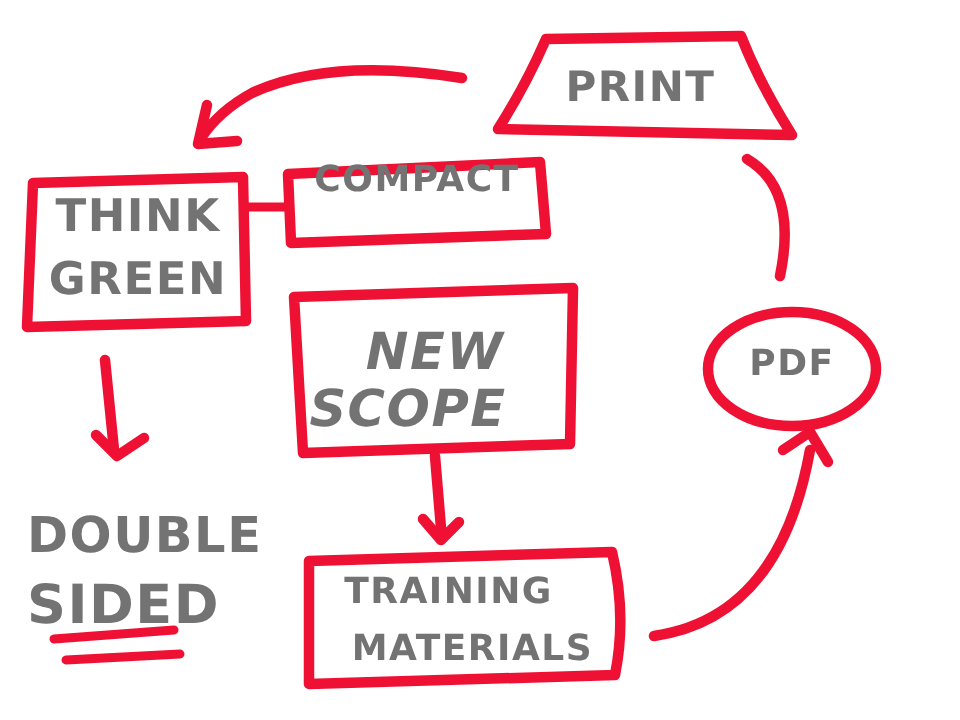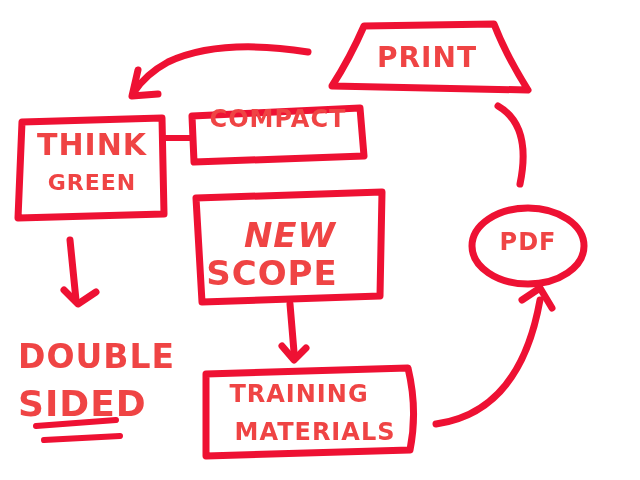--- a/index.html
+++ b/index.html
@@ -1,21 +1,21 @@
 <!DOCTYPE html>
 <html><head>
   <meta charset="utf-8">
   <style>
     html, body { margin: 0; padding: 0; background: #ffffff; }
     body { width: 640px; height: 480px; position: relative; overflow: hidden; }
     svg#canvas { position: absolute; left: 0; top: 0; width: 640px; height: 480px; }
     .stroke { fill: none; stroke: #ee1133; stroke-linecap: round; stroke-linejoin: round; }
     .label {
       position: absolute;
-      color: #ef4444;
+      color: #737373;
       font-family: "DejaVu Sans", sans-serif;
       font-weight: bold;
       text-transform: uppercase;
       letter-spacing: 1px;
       line-height: 1;
       white-space: nowrap;
       text-align: center;
     }
   </style>
 </head>
@@ -53,24 +53,24 @@
   <ellipse class="stroke" stroke-width="7" cx="528" cy="246" rx="56" ry="38"></ellipse>
 
   <path class="stroke" stroke-width="7" d="M498,106 Q532,126 520,184"></path>
 </svg>
 
 <div class="label" style="left:362px; top:44px; width:130px; font-size:28px;">PRINT</div>
 
 <div class="label" style="left:196px; top:107px; width:164px; font-size:24px;">COMPACT</div>
 
 <div class="label" style="left:24px; top:130px; width:136px; font-size:30px;text-align:center;">THINK</div>
-<div class="label" style="left:24px; top:172px; width:136px; font-size:22px;">GREEN</div>
+<div class="label" style="left:24px; top:172px; width:136px; font-size:30px;">GREEN</div>
 
 <div class="label" style="left:204px; top:218px; width:172px; font-size:34px; font-style:italic;">NEW</div>
-<div class="label" style="left:204px; top:256px; width:136px; font-size:34px; ">SCOPE</div>
+<div class="label" style="left:204px; top:256px; width:136px; font-size:34px; font-style:italic;">SCOPE</div>
 
 <div class="label" style="left:18px; top:340px; width:140px; font-size:33px;">DOUBLE</div>
 <div class="label" style="left:18px; top:386px; width:120px; font-size:36px;">SIDED</div>
 
 <div class="label" style="left:204px; top:382px; width:190px; font-size:24px;">TRAINING</div>
 <div class="label" style="left:222px; top:420px; width:186px; font-size:24px;">MATERIALS</div>
 
 <div class="label" style="left:478px; top:230px; width:100px; font-size:24px;">PDF</div>
 
 </body></html>

